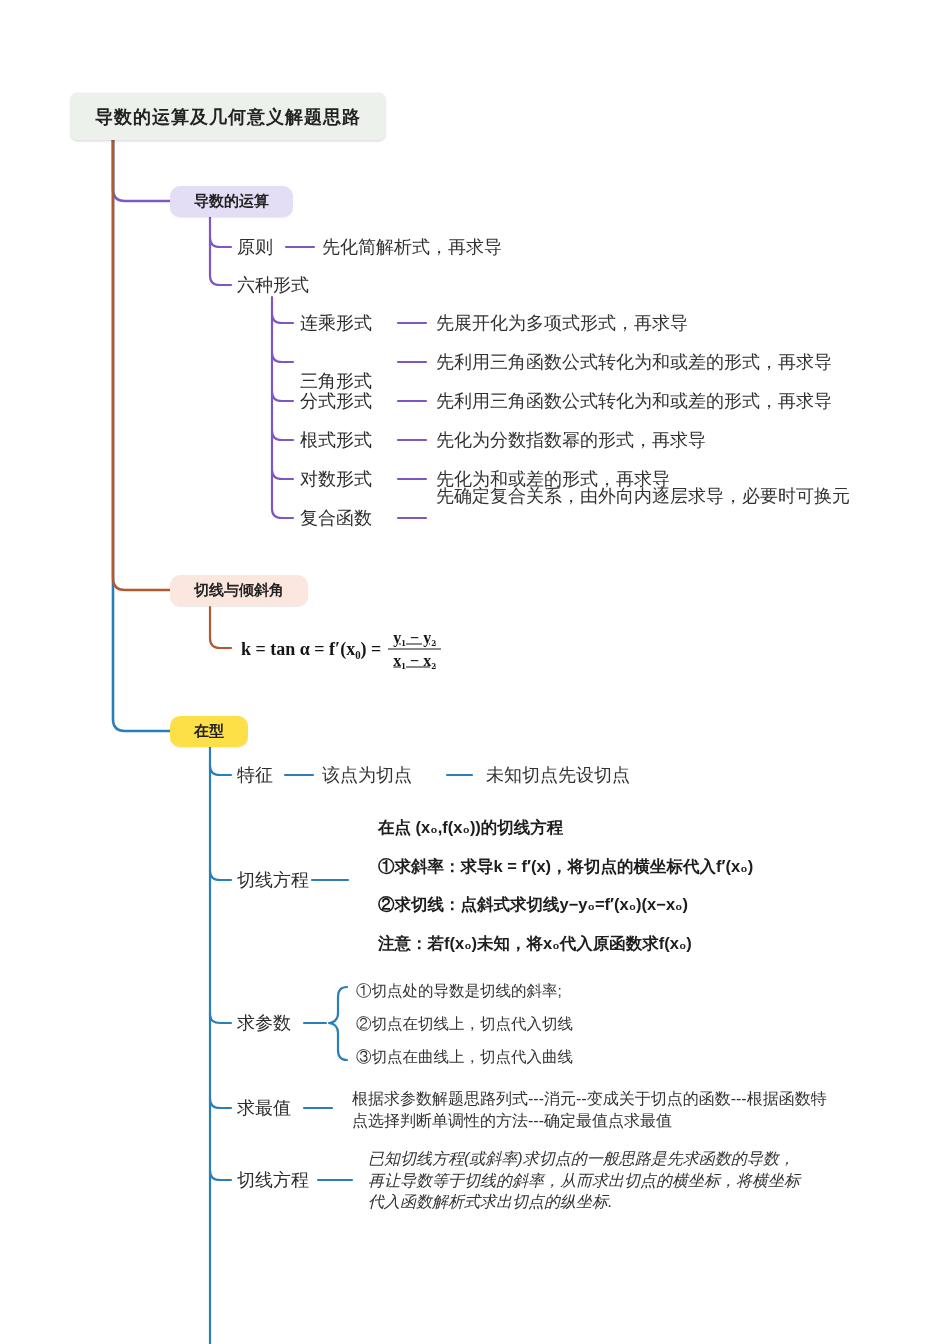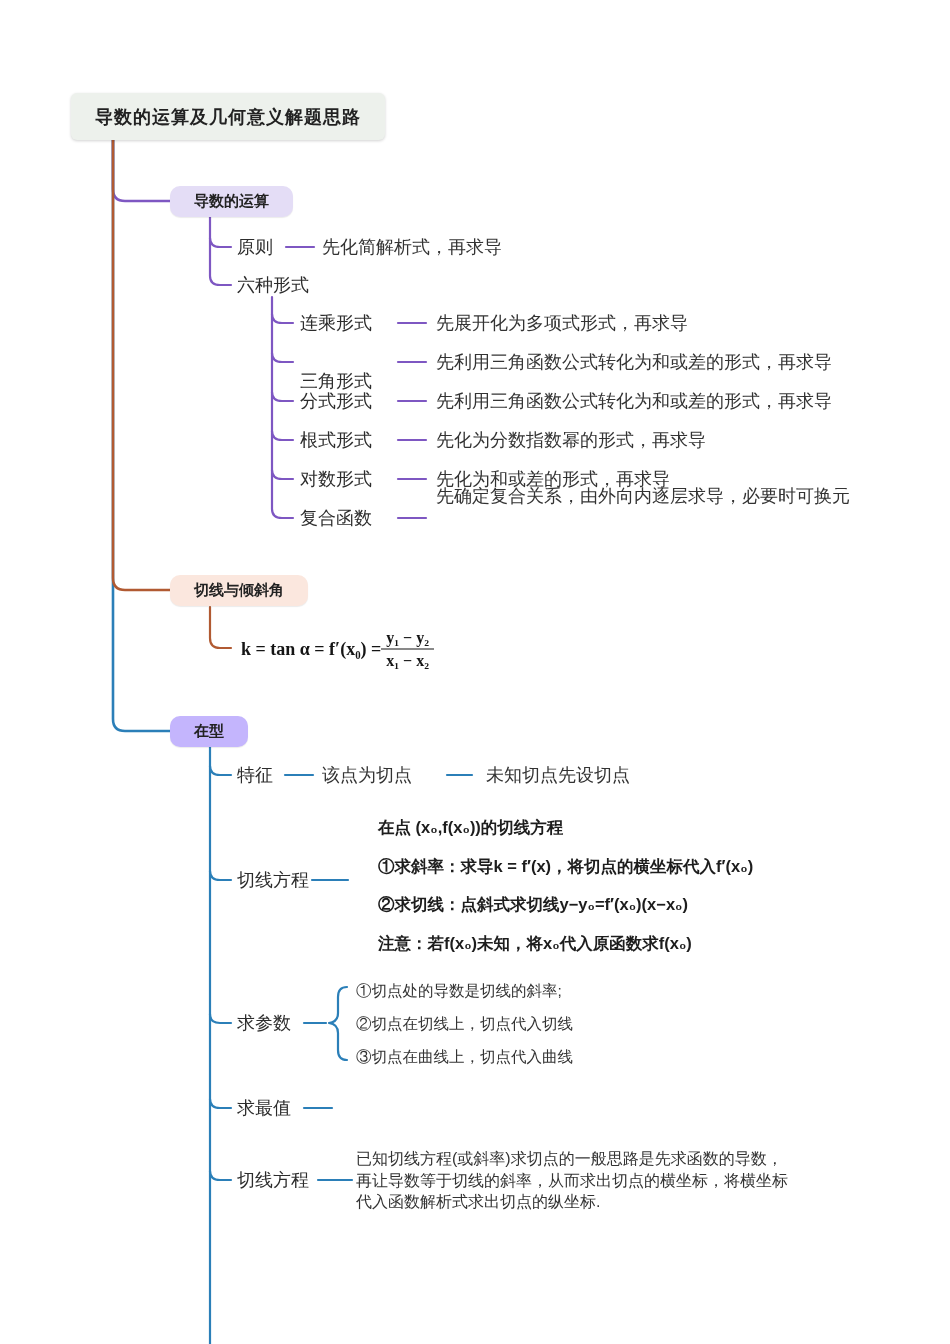--- a/index.html
+++ b/index.html
@@ -24,21 +24,21 @@
   .block{position:absolute;color:#333;}
   .tangent-block{font-weight:bold;font-size:16.5px;line-height:38.5px;color:#1d1d1d;}
   .tangent-block div{white-space:nowrap;}
   .param-block{font-size:15.5px;line-height:33px;}
   .param-block div{white-space:nowrap;}
   .wrap-block{font-size:16px;line-height:21.5px;}
   .formula{
     position:absolute;transform:translateY(-50%);display:flex;align-items:center;
     font-family:"Liberation Serif",serif;font-weight:bold;font-size:18px;color:#151515;
   }
-  .frac{display:inline-flex;flex-direction:column;text-align:center;font-size:16px;line-height:1.25;}
+  .frac{display:inline-flex;flex-direction:column;text-align:center;margin-left:7px;font-size:16px;line-height:1.25;text-decoration:underline;}
   .frac .num{padding:0 5px 1px 5px;border-bottom:1.6px solid #151515;}
   .frac .den{padding:1px 5px 0 5px;}
 </style>
 </head>
 <body>
 
 <div class="canvas">
 
   <svg class="wires" viewBox="0 0 950 1344">
     <g fill="none" stroke-linecap="round" stroke-linejoin="round">
@@ -120,21 +120,21 @@
   <div class="node" style="left:170px;top:575px;background:#fbe7de;">切线与倾斜角</div>
 
   <div class="formula" style="left:241px;top:649px;">
     <span>k = tan α = f′(x₀) =</span>
     <span class="frac">
       <span class="num">y₁ − y₂</span>
       <span class="den">x₁ − x₂</span>
     </span>
   </div>
 
-  <div class="node" style="left:170px;top:716px;background:#c4b5fd;">在型</div>
+  <div class="node" style="left:170px;top:716px;background:#fde047;">在型</div>
 
   <div class="txt lbl" style="left:237px;top:775px;">特征</div>
   <div class="txt" style="left:322px;top:775px;">该点为切点</div>
   <div class="txt" style="left:486px;top:775px;">未知切点先设切点</div>
 
   <div class="txt lbl" style="left:237px;top:880px;">切线方程</div>
   <div class="block tangent-block" style="left:378px;top:808px;">
     <div>在点 (x₀,f(x₀))的切线方程</div>
     <div>①求斜率：求导k = f′(x)，将切点的横坐标代入f′(x₀)</div>
     <div>②求切线：点斜式求切线y−y₀=f′(x₀)(x−x₀)</div>
@@ -142,17 +142,18 @@
   </div>
 
   <div class="txt lbl" style="left:237px;top:1023px;">求参数</div>
   <div class="block param-block" style="left:356px;top:974px;">
     <div>①切点处的导数是切线的斜率;</div>
     <div>②切点在切线上，切点代入切线</div>
     <div>③切点在曲线上，切点代入曲线</div>
   </div>
 
   <div class="txt lbl" style="left:237px;top:1108px;">求最值</div>
+  <div class="block wrap-block" style="left:352px;top:1088px;width:480px;">根据求参数解题思路列式---消元--变成关于切点的函数---根据函数特点选择判断单调性的方法---确定最值点求最值</div>
 
   <div class="txt lbl" style="left:237px;top:1180px;">切线方程</div>
-  <div class="block wrap-block" style="left:356px;top:1148px;width:440px;">已知切线方程(或斜率)求切点的一般思路是先求函数的导数，再让导数等于切线的斜率，从而求出切点的横坐标，将横坐标代入函数解析式求出切点的纵坐标.</div>
+  <div class="block wrap-block" style="left:368px;top:1148px;width:440px;font-style:italic;">已知切线方程(或斜率)求切点的一般思路是先求函数的导数，再让导数等于切线的斜率，从而求出切点的横坐标，将横坐标代入函数解析式求出切点的纵坐标.</div>
 
 </div>
 
 </body></html>

